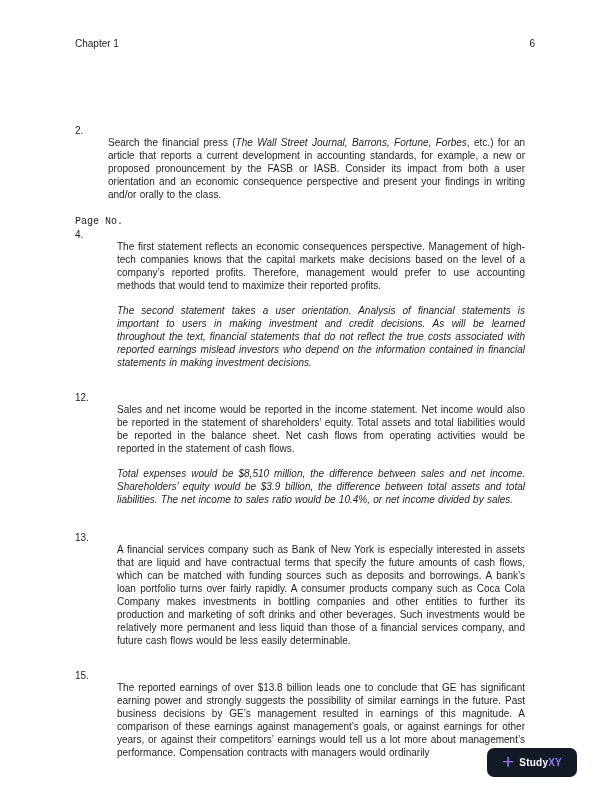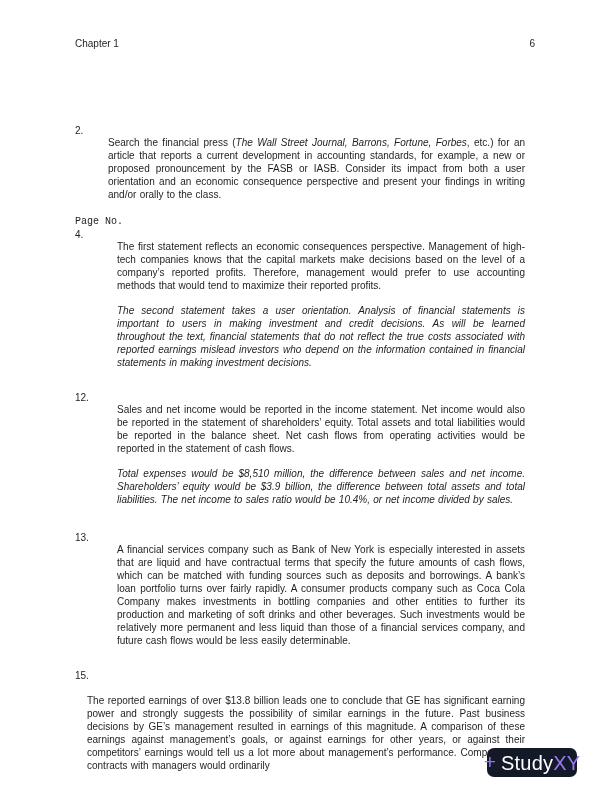--- a/index.html
+++ b/index.html
@@ -40,21 +40,21 @@
   .item .text { flex: 1 1 auto; text-align: justify; word-spacing: 0.5px; }
   .item .text p { margin: 12px; }
   .item .text p + p { margin-top: 10px; font-style: italic; }
   .item-2 { margin-top: 14px; }
   .answers-heading { margin-top: 25px; font-weight: bold; }
   .page-no { margin-top: 2px; font-family: Liberation Mono, monospace; }
   .item-4 { margin-top: 0; }
   .item-12 { margin-top: 10px; }
   .item-12 .text p + p { margin-top: 11px; }
   .item-13 { margin-top: 13px; justify-content: flex-end; }
-  .item-15 { margin-top: 10px; flex-direction: column; }
+  .item-15 { margin-top: 10px; }
   .italic { font-style: italic; }
   .logo {
     position: absolute;
     top: 748px;
     right: 35px;
     width: 90px;
     height: 29px;
     background: #141927;
     border-radius: 7px;
     display: flex;
@@ -63,22 +63,22 @@
     gap: 5px;
   }
   .logo .plus {
     color: #8d78f2;
     font-size: 21px;
     font-weight: 400;
     line-height: 1;
     margin-top: -2px;
   }
   .logo .brand {
-    font-size: 20px;
-    font-weight: normal;
+    font-size: 10px;
+    font-weight: bold;
     letter-spacing: 0.2px;
     line-height: 1;
   }
   .logo .brand .study { color: #ffffff; }
   .logo .brand .xy { color: #9a79f7; }
 </style>
 </head>
 <body>
 
 <div class="page">

